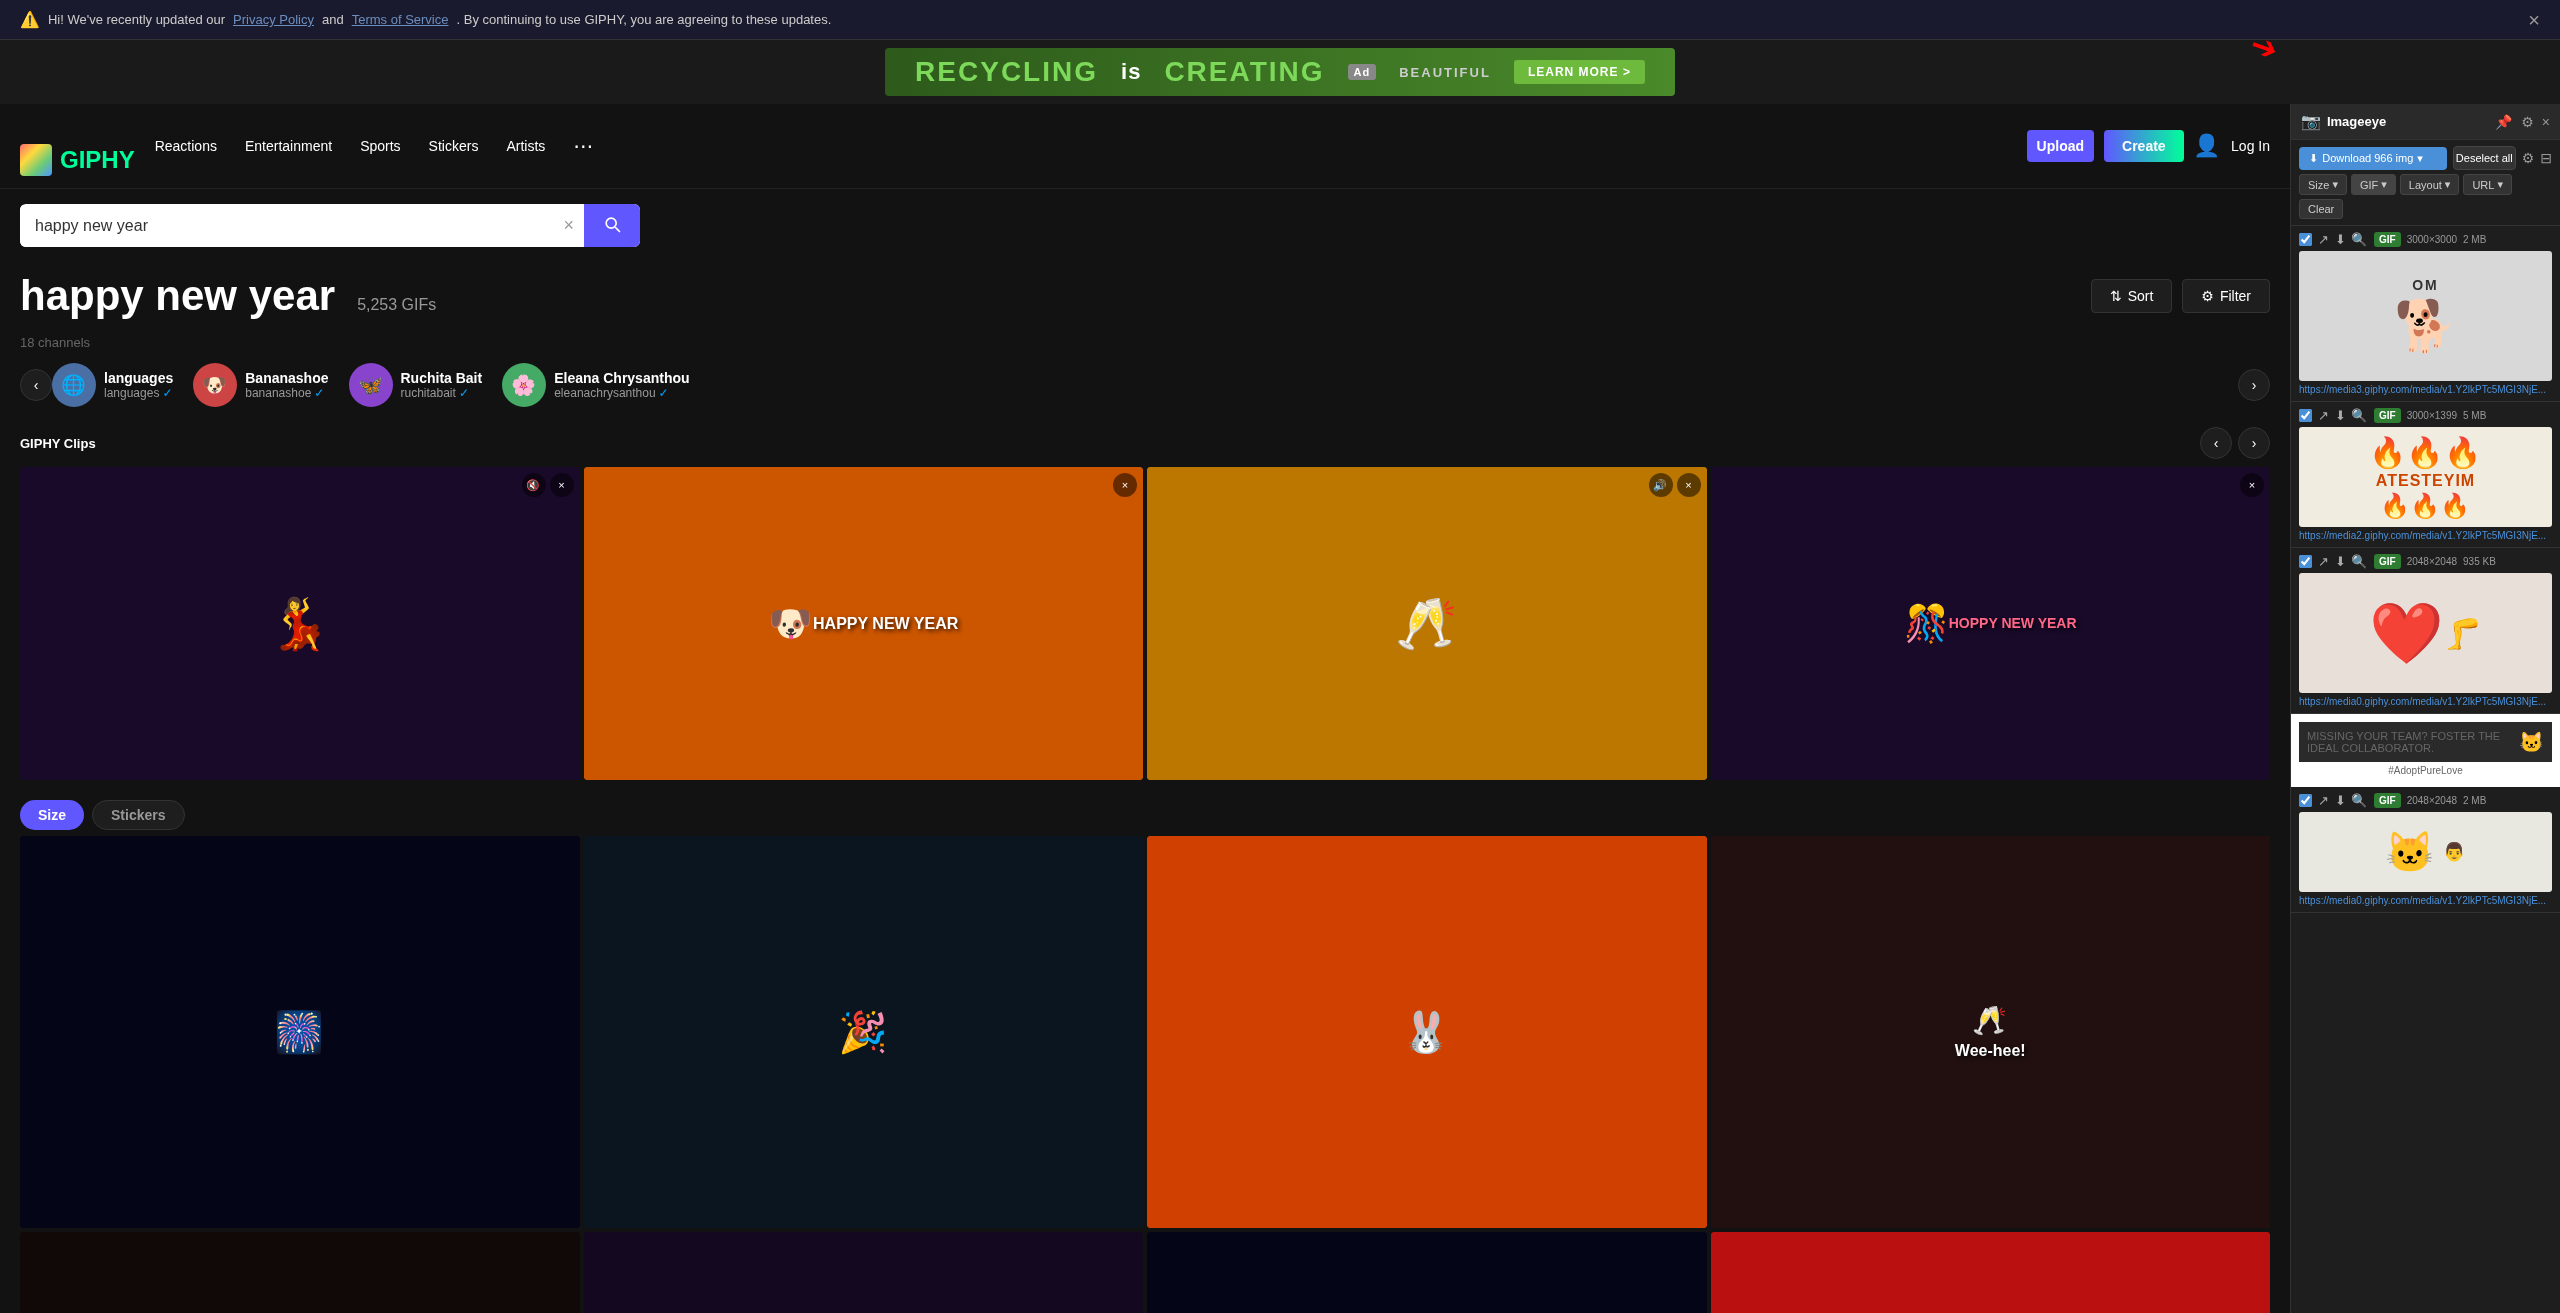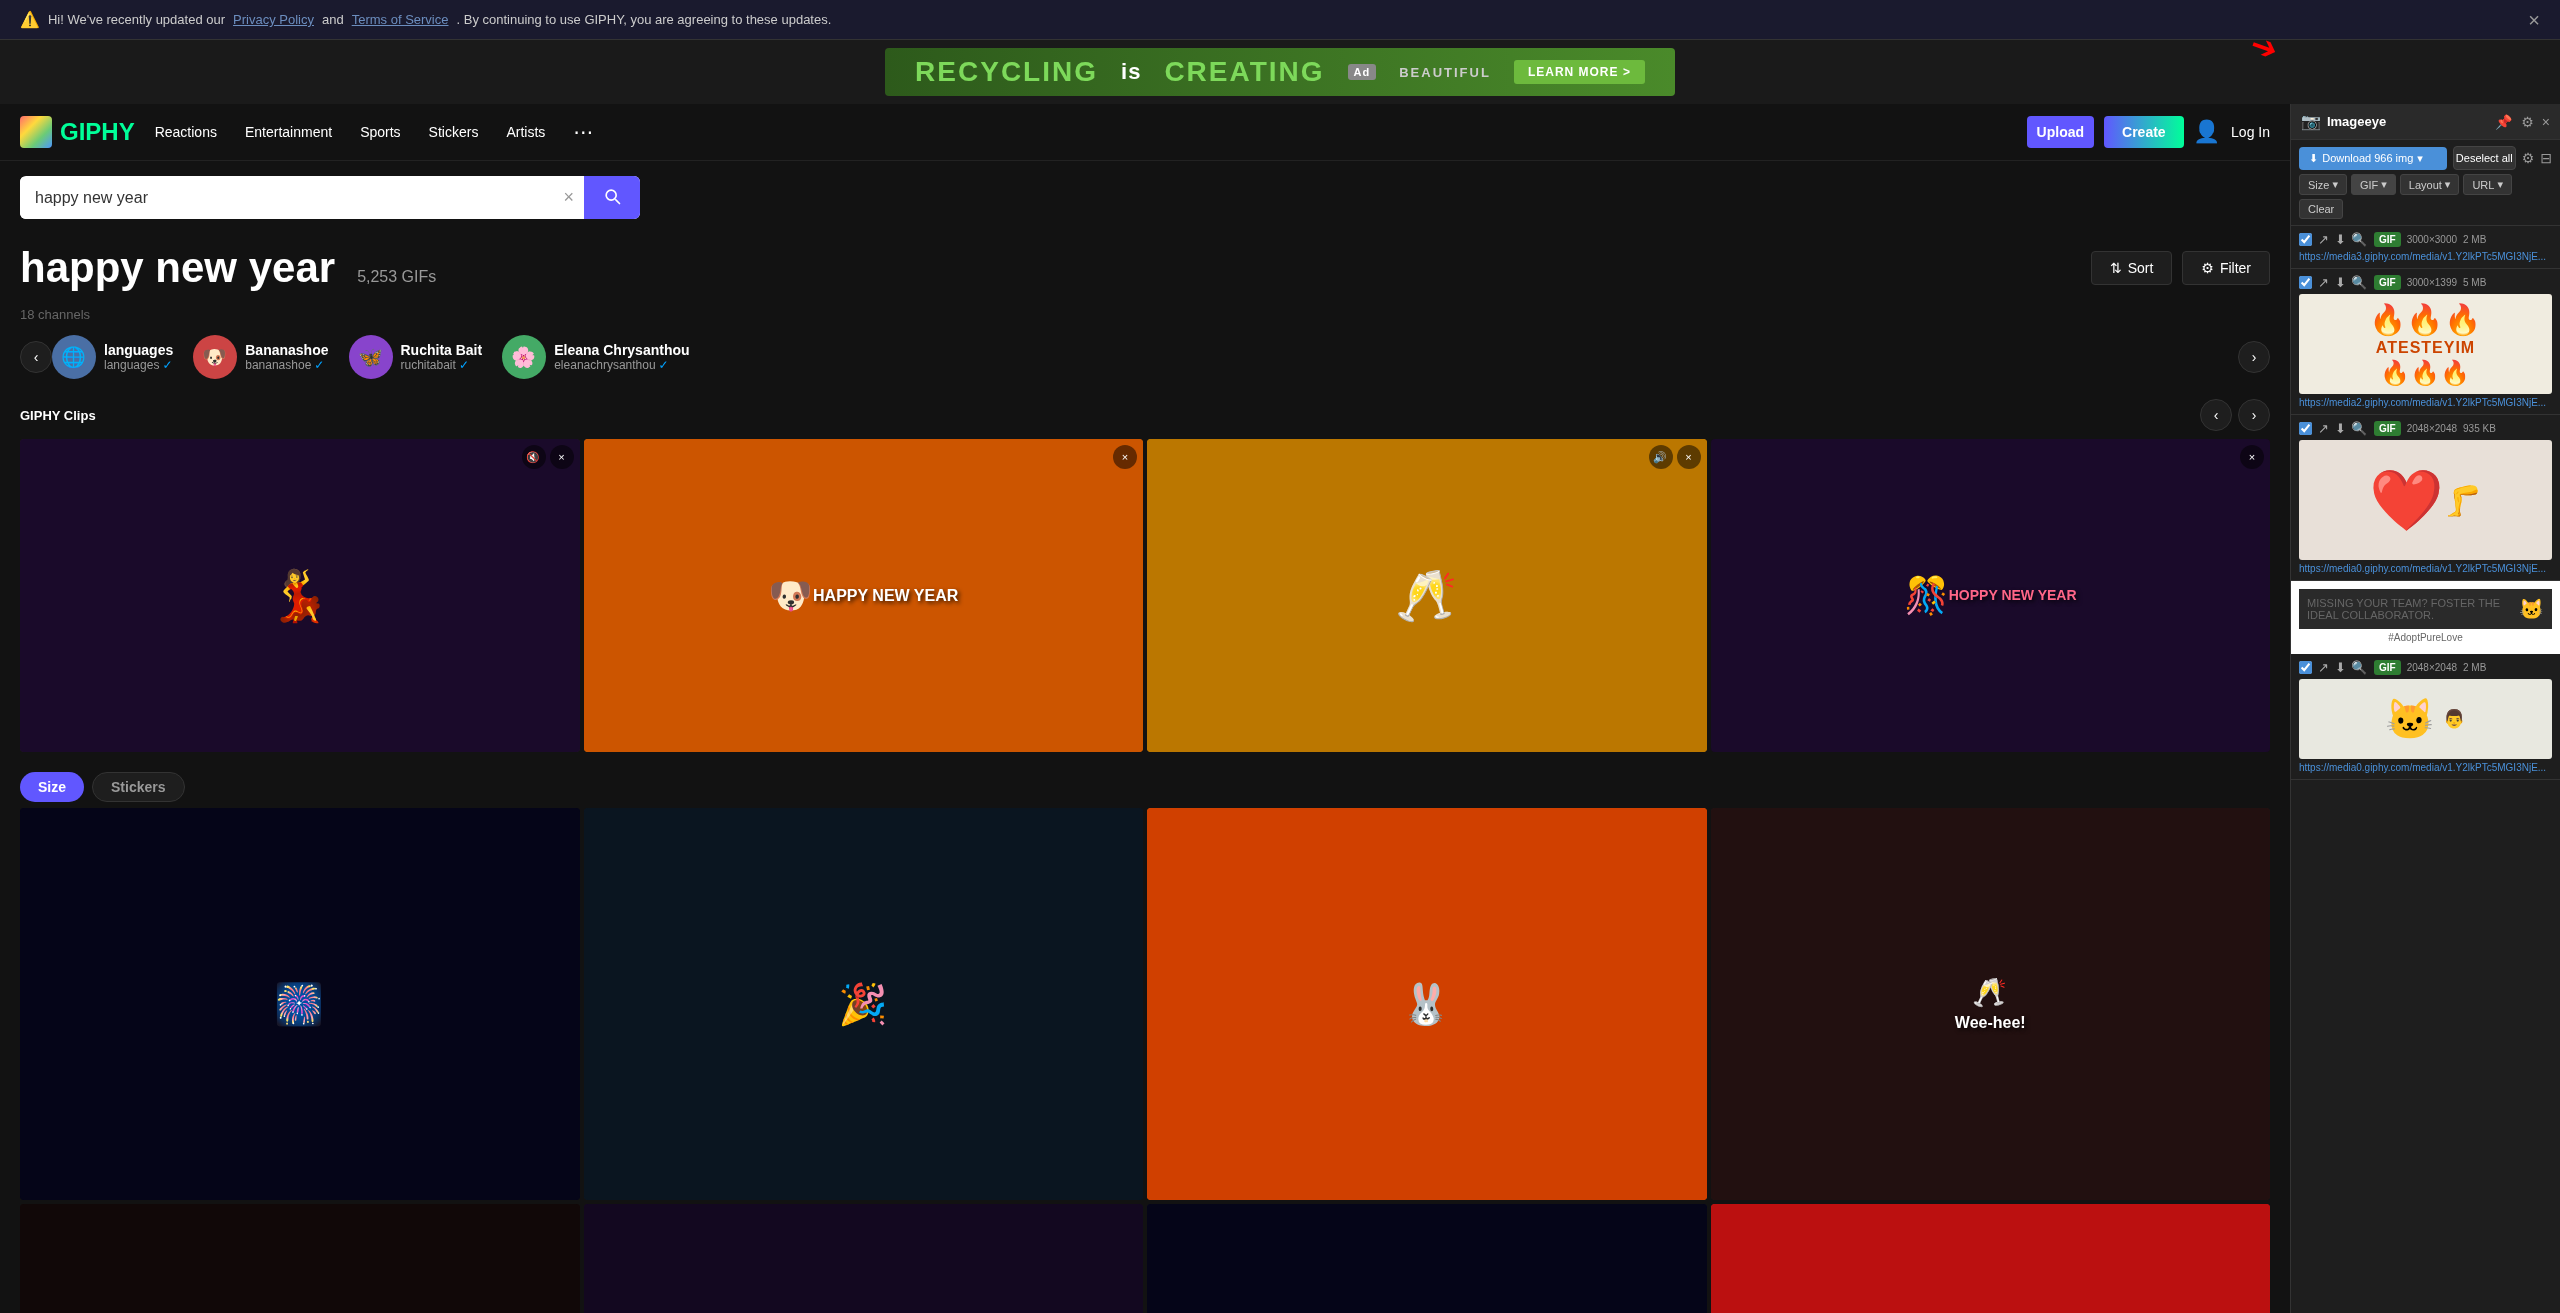--- a/index.html
+++ b/index.html
@@ -63,21 +63,21 @@
 
     
     .giphy-nav {
       background: #121212;
       display: flex;
       align-items: center;
       padding: 12px 20px;
       gap: 20px;
       border-bottom: 1px solid #222;
     }
-    .giphy-logo { display: flex; align-items: center; gap: 8px; font-size: 24px; font-weight: 900; color: #00ff99; }
+    .giphy-logo { display: flex; align-items: center; gap: 8px; font-size: 24px; font-weight: 900; color: #00ff99; margin-top: 28px; }
     .logo-icon { width: 32px; height: 32px; background: linear-gradient(135deg, #ff6b6b, #ffd93d, #6bcb77, #4d96ff); border-radius: 4px; }
     .nav-links { display: flex; gap: 28px; align-items: center; }
     .nav-link { color: #fff; text-decoration: none; font-size: 14px; font-weight: 500; cursor: pointer; padding: 4px 0; }
     .nav-dots { color: #fff; font-size: 20px; cursor: pointer; }
     .nav-actions { display: flex; gap: 10px; align-items: center; margin-left: auto; }
     .btn-upload { background: #6157ff; color: #fff; border: none; padding: 8px 10px; border-radius: 4px; font-size: 14px; font-weight: bold; cursor: pointer; }
     .btn-create { background: linear-gradient(90deg, #6157ff, #00ff99); color: #fff; border: none; padding: 8px 18px; border-radius: 4px; font-size: 14px; font-weight: bold; cursor: pointer; }
     .btn-profile { background: none; border: none; cursor: pointer; font-size: 22px; color: #fff; }
     .btn-login { color: #fff; font-size: 14px; cursor: pointer; text-decoration: none; font-weight: 500; }
 
@@ -593,20 +593,26 @@
       <div class="imageeye-item">
         <div class="item-toolbar">
           <input type="checkbox" checked="" class="item-check" style="">
           <button class="item-icon-btn">↗</button>
           <button class="item-icon-btn">⬇</button>
           <button class="item-icon-btn">🔍</button>
           <span class="item-badge gif">GIF</span>
           <span class="item-size">3000×3000</span>
           <span class="item-size">2 MB</span>
         </div>
+        <div class="item-thumb-container" style="background:#d8d8d8;height:130px;">
+          <div style="display:flex;flex-direction:column;align-items:center;justify-content:center;height:100%;gap:4px;">
+            <span style="font-size:14px;font-weight:900;color:#333;letter-spacing:2px;">OM</span>
+            <span style="font-size:50px;">🐕</span>
+          </div>
+        </div>
         <div class="item-url">https://media3.giphy.com/media/v1.Y2lkPTc5MGI3NjE...</div>
       </div>
 
       <div class="imageeye-item">
         <div class="item-toolbar">
           <input type="checkbox" checked="" class="item-check" style="">
           <button class="item-icon-btn">↗</button>
           <button class="item-icon-btn">⬇</button>
           <button class="item-icon-btn">🔍</button>
           <span class="item-badge gif">GIF</span>

